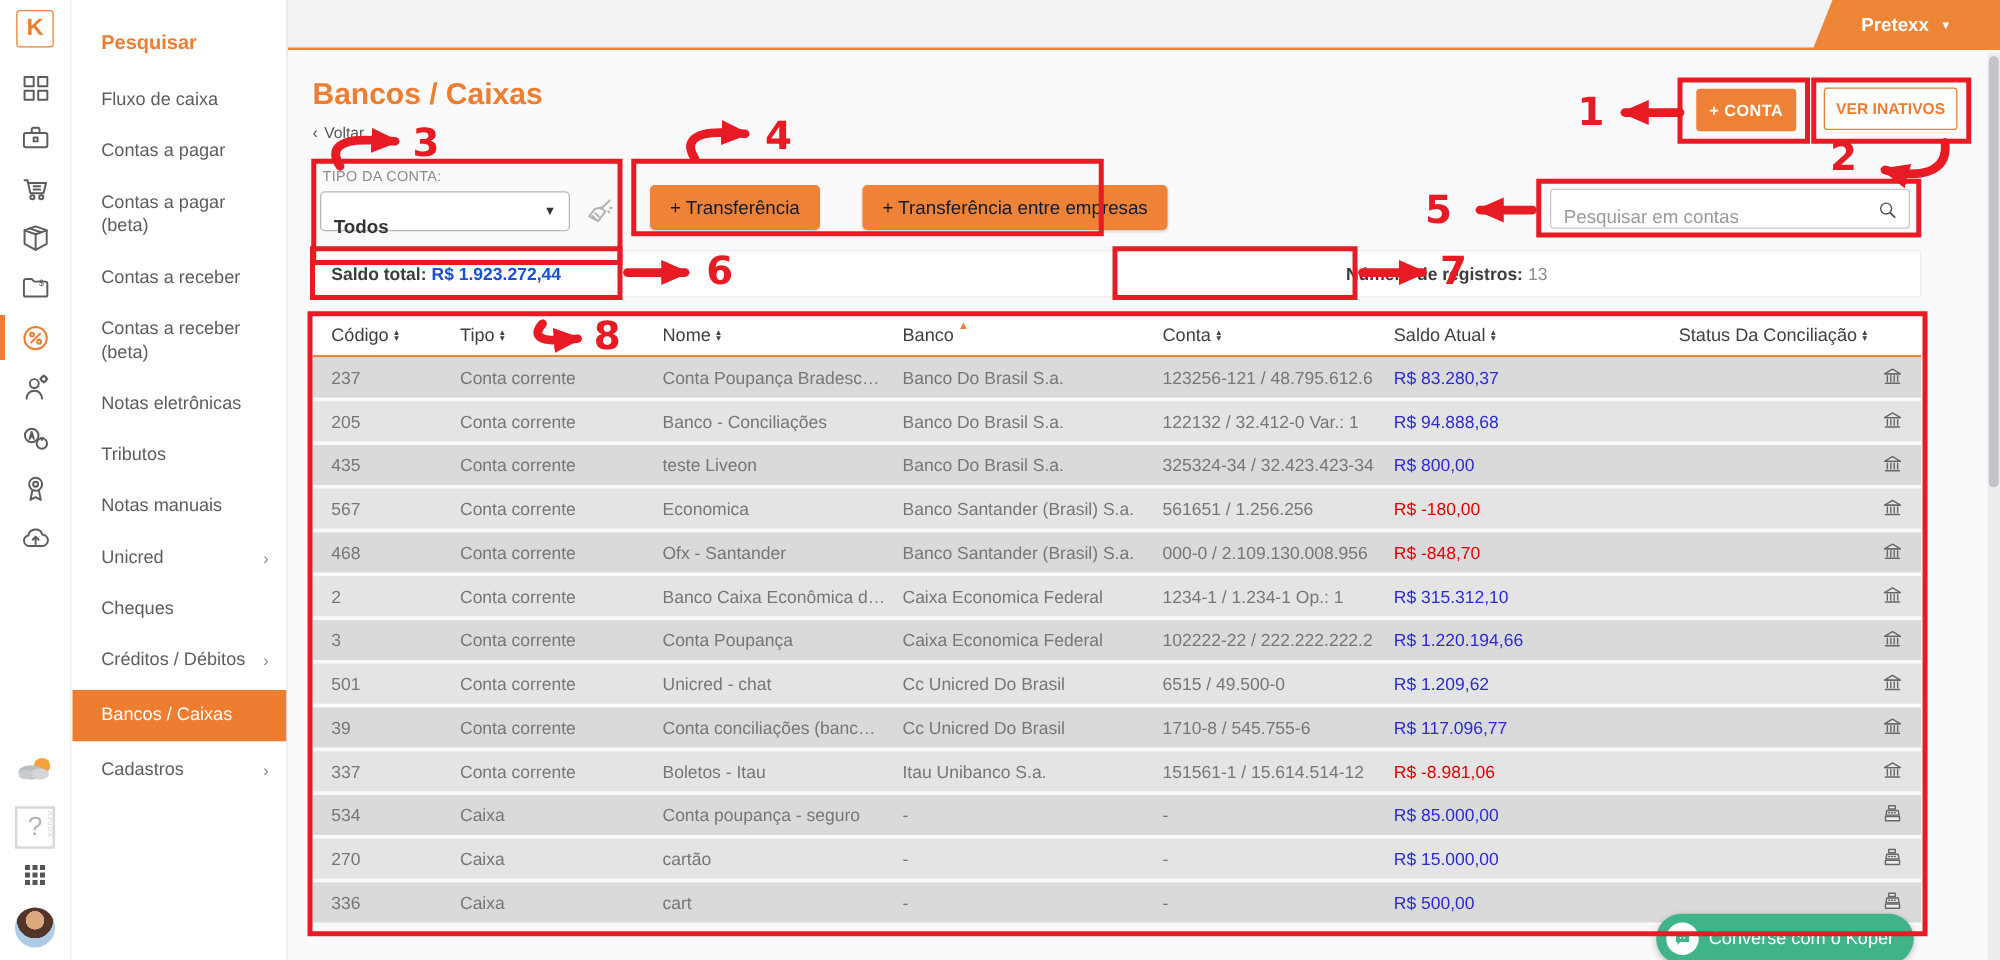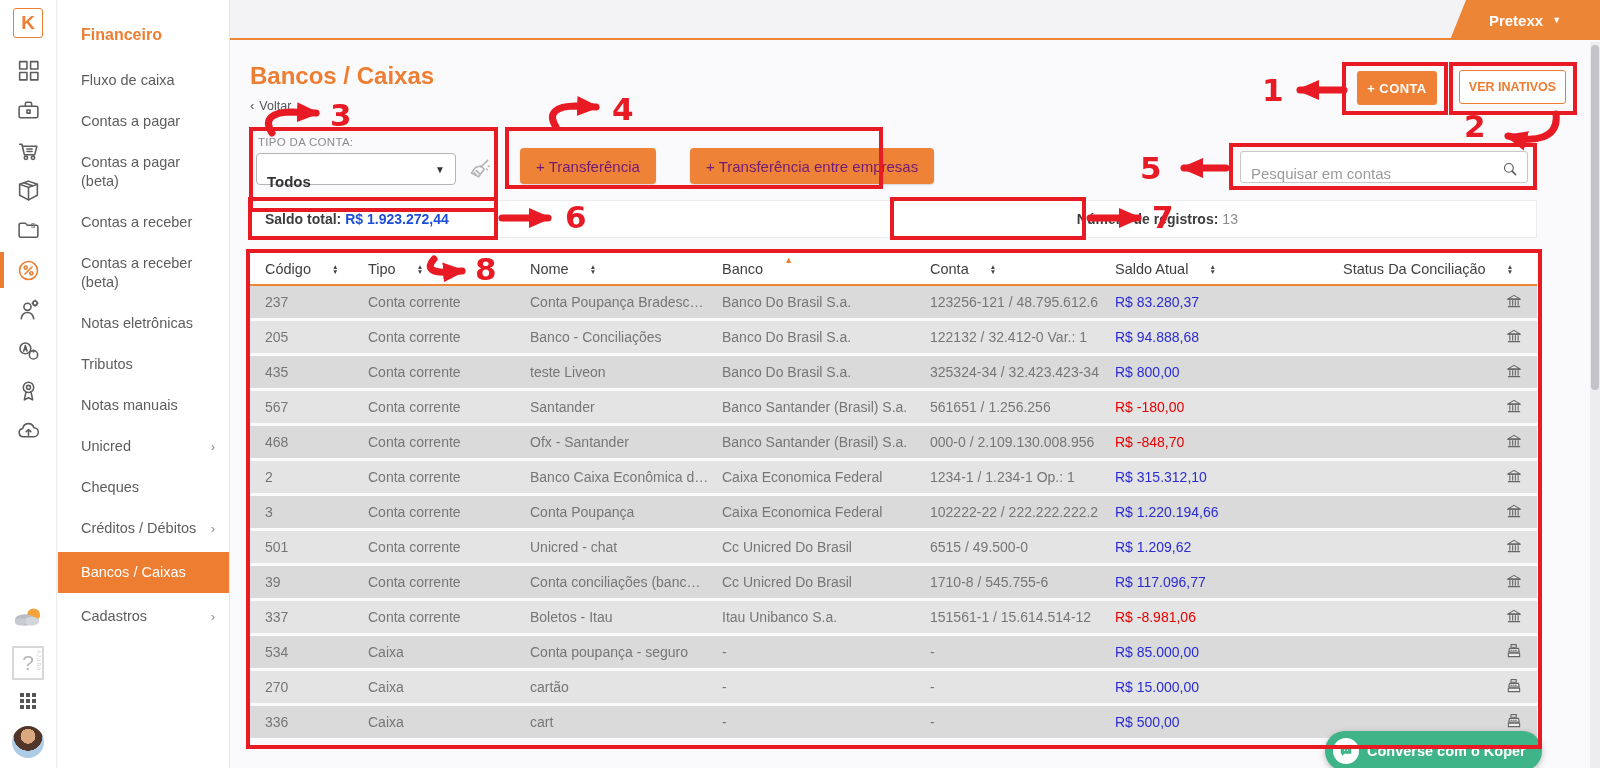--- a/index.html
+++ b/index.html
@@ -53,63 +53,63 @@
   .btn-inativos { position:absolute; left:1229px; top:70px; width:107px; height:34px; background:#fff; color:#ED7D31;
     border:1.5px solid #ED7D31; border-radius:3px; font-weight:bold; font-size:12.5px; cursor:pointer; }
 
   .tipo-label { position:absolute; left:28px; top:136px; font-size:11.5px; color:#8b8b8b; letter-spacing:.3px; }
   .tipo-select { position:absolute; left:26px; top:153px; width:200px; height:32px; background:#fff;
     border:1px solid #b5b5b5; border-radius:4px; display:flex; align-items:center; padding:0 10px; cursor:pointer; }
   .tipo-select .val { font-size:15px; color:#333; font-weight:bold;margin-top:25px; }
   .tipo-select .caret { margin-left:auto; font-size:10px; color:#333; }
   .broom { position:absolute; left:236px; top:156px; color:#b3b3b3; cursor:pointer; }
 
-  .btn-transfer { position:absolute; top:148px; height:36px; background:#EE8338; color:#701a75; border:none;
+  .btn-transfer { position:absolute; top:148px; height:36px; background:#EE8338; color:#0f172a; border:none;
     border-radius:4px; font-size:15px; padding:0 16px; cursor:pointer; box-shadow:0 1px 2px rgba(0,0,0,.15); }
   .bt1 { left:290px; } .bt2 { left:460px; }
 
   .search-wrap { position:absolute; left:1010px; top:151px; width:288px; height:32px; background:#fff;
     border:1px solid #c8c8c8; border-radius:3px; display:flex; align-items:flex-end; }
   .search-wrap input { border:none; outline:none; flex:1; font-size:15px; color:#444; padding:0 10px;
     font-family:inherit; background:transparent; }
   .search-wrap input::placeholder { color:#9a9a9a; }
   .search-ic { color:#555; margin-right:8px; cursor:pointer; }
 
   .summary-bar { position:absolute; left:20px; top:200px; width:1287px; height:38px; background:#fff;
     border:1px solid #ececee; display:flex; align-items:center; }
   .sum-label { font-weight:bold; font-size:14px; color:#3c3c3c; }
   .sum-total { margin-left:14px; } .sum-total .v { color:#1d4ed8; font-weight:600; margin-left:4px; }
   .sum-reg { margin-left:628px; } .sum-reg .v { color:#8a8a8a; font-weight:normal; margin-left:4px; }
 
   
   .table { position:absolute; left:20px; top:253px; width:1287px; }
   .thead { display:grid; grid-template-columns:103px 162px 192px 208px 185px 215px 1fr; background:#fff;
     height:33px; align-items:center; padding-left:15px; border-bottom:2px solid #ED8536; }
-  .th { font-size:14.5px; color:#3f3f3f; display:flex; align-items:center; gap:21px; cursor:pointer; }
+  .th { font-size:14.5px; color:#3f3f3f; display:flex; align-items:center; gap:3px; cursor:pointer; }
   .th.last { padding-left:13px; }
   .sort { display:flex; flex-direction:column; font-size:6.5px; line-height:5px; color:#444; }
   .sort-asc { color:#ED7D31; font-size:9px; align-self:flex-start; margin-top:-6px; }
   .tr { display:grid; grid-template-columns:103px 162px 192px 208px 185px 215px 1fr; height:35px;
     align-items:center; padding-left:15px; border-bottom:3px solid #fafafc; cursor:pointer; }
   .tr.odd { background:#dadada; } .tr.even { background:#e4e4e4; }
   .td { font-size:14px; color:#767676; white-space:nowrap; overflow:hidden; }
   .td.bal { color:#2b2bd5; } .td.bal.neg { color:#e60000; }
   .td.status { display:flex; justify-content:flex-end; padding-right:14px; color:#666; }
 
   
   .sb-track { position:absolute; left:1590px; top:42px; width:10px; height:726px; background:#ededf0; z-index:30; }
   .sb-thumb { position:absolute; left:1px; top:3px; width:8px; height:345px; background:#c4c4c8; border-radius:4px; cursor:pointer; }
 
   
   .chat-pill { position:absolute; left:1325px; top:731px; height:40px; background:#3fb488; border-radius:20px;
     display:flex; align-items:center; padding:0 16px 0 8px; gap:8px; z-index:40; cursor:pointer;
     box-shadow:0 2px 6px rgba(0,0,0,.25); }
   .chat-ic { width:26px; height:26px; border-radius:50%; background:#fff; display:flex; align-items:center;
     justify-content:center; color:#3fb488; }
-  .chat-pill .lbl { color:#fff; font-size:14.5px; font-weight:bold; white-space:nowrap; }
+  .chat-pill .lbl { color:#fff; font-size:14.5px; font-weight:normal; white-space:nowrap; }
 
   
   .ann-box { position:absolute; border:4px solid #e81a23; z-index:50; pointer-events:none; }
   .ann-label { position:absolute; color:#e81a23; font-size:31px; font-weight:bold; z-index:51;
     pointer-events:none; font-family:"DejaVu Sans",sans-serif; }
   .ann-svg { position:absolute; left:0; top:0; width:1600px; height:768px; z-index:51; pointer-events:none; }
 </style>
 </head>
 <body>
 
@@ -214,21 +214,21 @@
               <rect x="4" y="16" width="4" height="4"></rect>
               <rect x="10" y="16" width="4" height="4"></rect>
               <rect x="16" y="16" width="4" height="4"></rect>
             </g>
           </svg></div>
         <div class="avatar"></div>
       </div>
   </div>
 
   <div class="menu">
-    <div class="menu-title">Financeiro</div>
+    <div class="menu-title">Pesquisar</div>
     <div id="menu-items">
         <div class="menu-item">
           <span>Fluxo de caixa</span>
         </div>
         <div class="menu-item">
           <span>Contas a pagar</span>
         </div>
         <div class="menu-item">
           <span>Contas a pagar (beta)</span>
         </div>
@@ -408,21 +408,21 @@
                   <path d="M3.5 9.5L12 4.5l8.5 5z" fill="#e6e6e6"></path>
                   <path d="M4.5 9.5h15"></path>
                   <path d="M6.5 11.5v6M10.2 11.5v6M13.8 11.5v6M17.5 11.5v6"></path>
                   <path d="M4.5 19.5h15"></path>
                 </svg></span>
             </div>
           </div>
           <div class="tr even">
             <div class="td">567</div>
             <div class="td">Conta corrente</div>
-            <div class="td">Santander</div>
+            <div class="td">Economica</div>
             <div class="td">Banco Santander (Brasil) S.a.</div>
             <div class="td">561651 / 1.256.256</div>
             <div class="td bal neg">R$ -180,00</div>
             <div class="td status">
               <span><svg class="ic" style="width:18px;height:18px" viewBox="0 0 24 24">
                   <path d="M3.5 9.5L12 4.5l8.5 5z" fill="#e6e6e6"></path>
                   <path d="M4.5 9.5h15"></path>
                   <path d="M6.5 11.5v6M10.2 11.5v6M13.8 11.5v6M17.5 11.5v6"></path>
                   <path d="M4.5 19.5h15"></path>
                 </svg></span>

